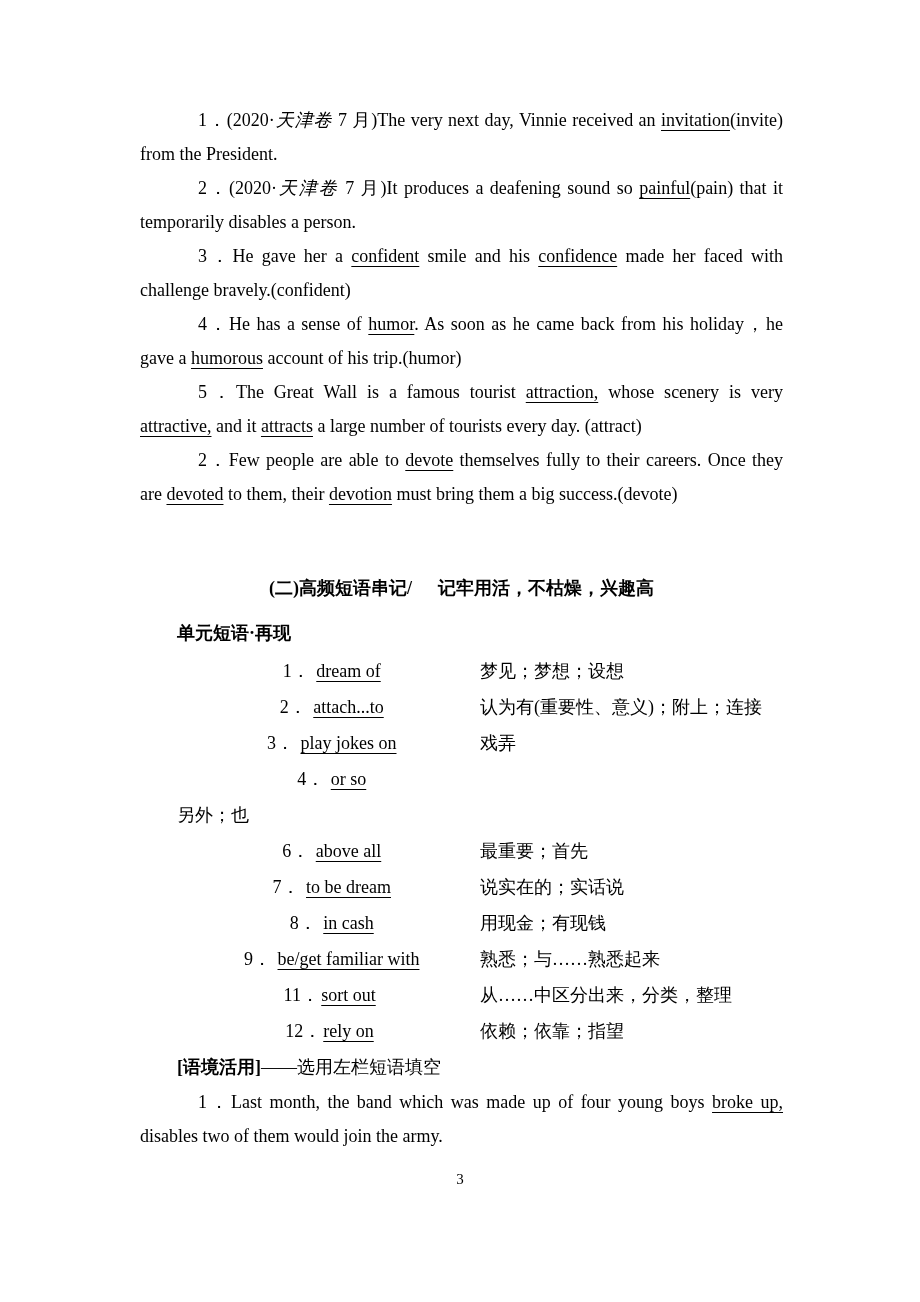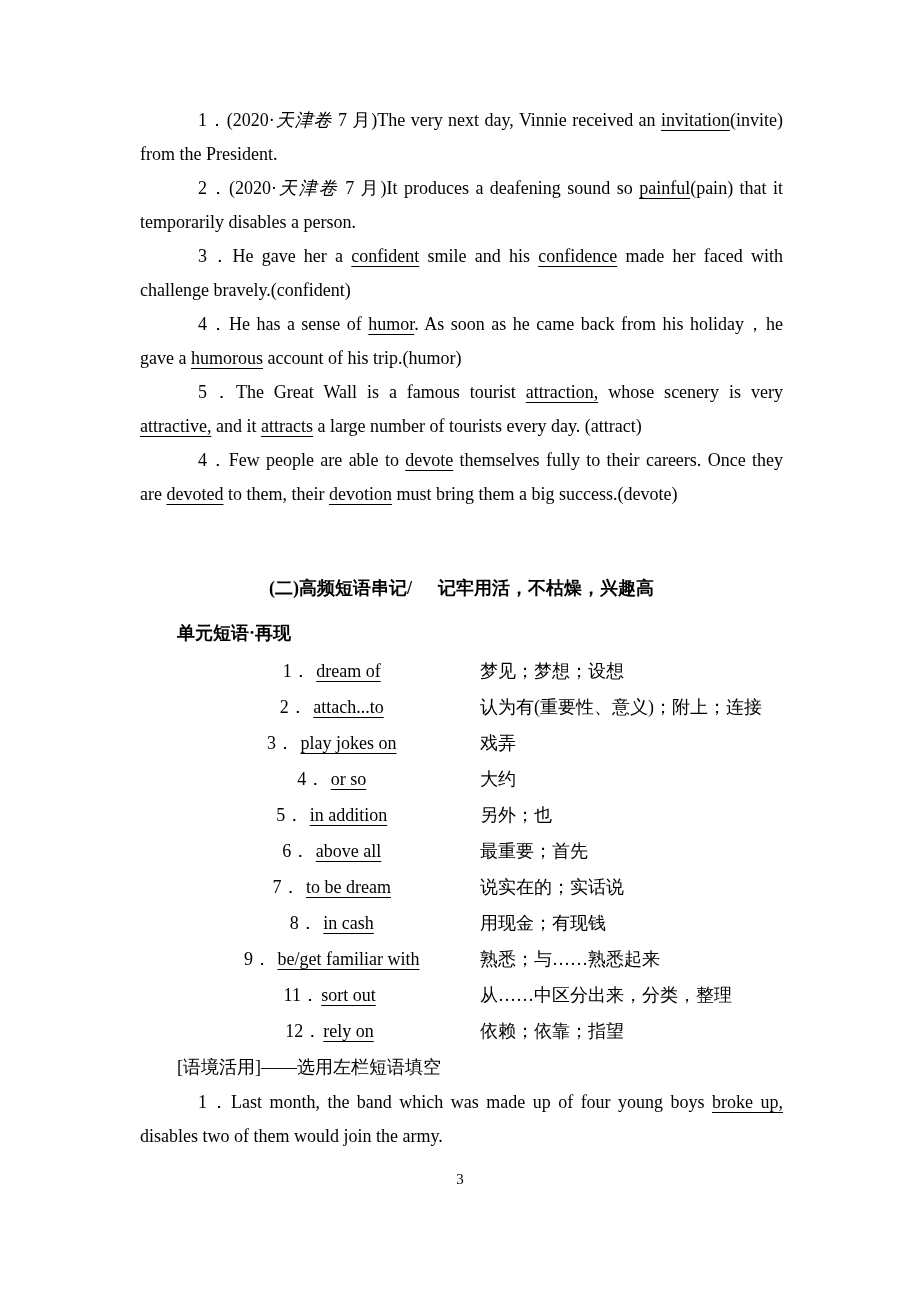--- a/index.html
+++ b/index.html
@@ -14,21 +14,21 @@
     color: #000000;
     font-size: 18px;
   }
   .para {
     margin: 0;
     line-height: 34px;
     text-align: justify;
     text-indent: 58px;
   }
   .u { text-decoration: underline; text-underline-offset: 4px; }
-  .b { font-weight: normal; }
+  .b { font-weight: bold; }
   .i { font-style: italic; }
   .section-header {
     margin-top: 60px;
     display: flex;
     justify-content: center;
     gap: 26px;
     line-height: 34px;
     font-weight: bold;
   }
   .subheader {
@@ -62,21 +62,21 @@
 </head>
 <body>
 
 <div class="page">
 
   <p class="para"><span>1．(2020·</span><span class="i">天津卷</span><span> 7 月)The very next day, Vinnie received an </span><span class="u">invitation</span><span>(invite) from the President.</span></p>
   <p class="para"><span>2．(2020·</span><span class="i">天津卷</span><span> 7 月)It produces a deafening sound so </span><span class="u">painful</span><span>(pain) that it temporarily disables a person.</span></p>
   <p class="para"><span>3．He gave her a </span><span class="u">confident</span><span> smile and his </span><span class="u">confidence</span><span> made her faced with challenge bravely.(confident)</span></p>
   <p class="para"><span>4．He has a sense of </span><span class="u">humor</span><span>. As soon as he came back from his holiday，he gave a </span><span class="u">humorous</span><span> account of his trip.(humor)</span></p>
   <p class="para"><span>5．The Great Wall is a famous tourist </span><span class="u">attraction,</span><span> whose scenery is very </span><span class="u">attractive,</span><span> and it </span><span class="u">attracts</span><span> a large number of tourists every day. (attract)</span></p>
-  <p class="para"><span>4．Few people are able to </span><span class="u">devote</span><span> themselves fully to their careers. Once they are </span><span class="u">devoted</span><span> to them, their </span><span class="u">devotion</span><span> must bring them a big success.(devote)</span></p>
+  <p class="para"><span>2．Few people are able to </span><span class="u">devote</span><span> themselves fully to their careers. Once they are </span><span class="u">devoted</span><span> to them, their </span><span class="u">devotion</span><span> must bring them a big success.(devote)</span></p>
 
   <div class="section-header">
     <span>(二)高频短语串记/</span>
     <span>记牢用活，不枯燥，兴趣高</span>
   </div>
 
   <p class="subheader">单元短语·再现</p>
 
   <div class="phrase-list">
     <div class="phrase-row">
@@ -86,24 +86,22 @@
     <div class="phrase-row">
       <span class="phrase-left"><span class="pnum">2．</span><span class="u">attach...to</span></span>
       <span class="pmeaning">认为有(重要性、意义)；附上；连接</span>
     </div>
     <div class="phrase-row">
       <span class="phrase-left"><span class="pnum">3．</span><span class="u">play jokes on</span></span>
       <span class="pmeaning">戏弄</span>
     </div>
     <div class="phrase-row">
       <span class="phrase-left"><span class="pnum">4．</span><span class="u">or so</span></span>
-      <span class="pmeaning">大约</span>
     </div>
     <div class="phrase-row">
-      <span class="phrase-left"><span class="pnum">5．</span><span class="u">in addition</span></span>
       <span class="pmeaning">另外；也</span>
     </div>
     <div class="phrase-row">
       <span class="phrase-left"><span class="pnum">6．</span><span class="u">above all</span></span>
       <span class="pmeaning">最重要；首先</span>
     </div>
     <div class="phrase-row">
       <span class="phrase-left"><span class="pnum">7．</span><span class="u">to be dream</span></span>
       <span class="pmeaning">说实在的；实话说</span>
     </div>

